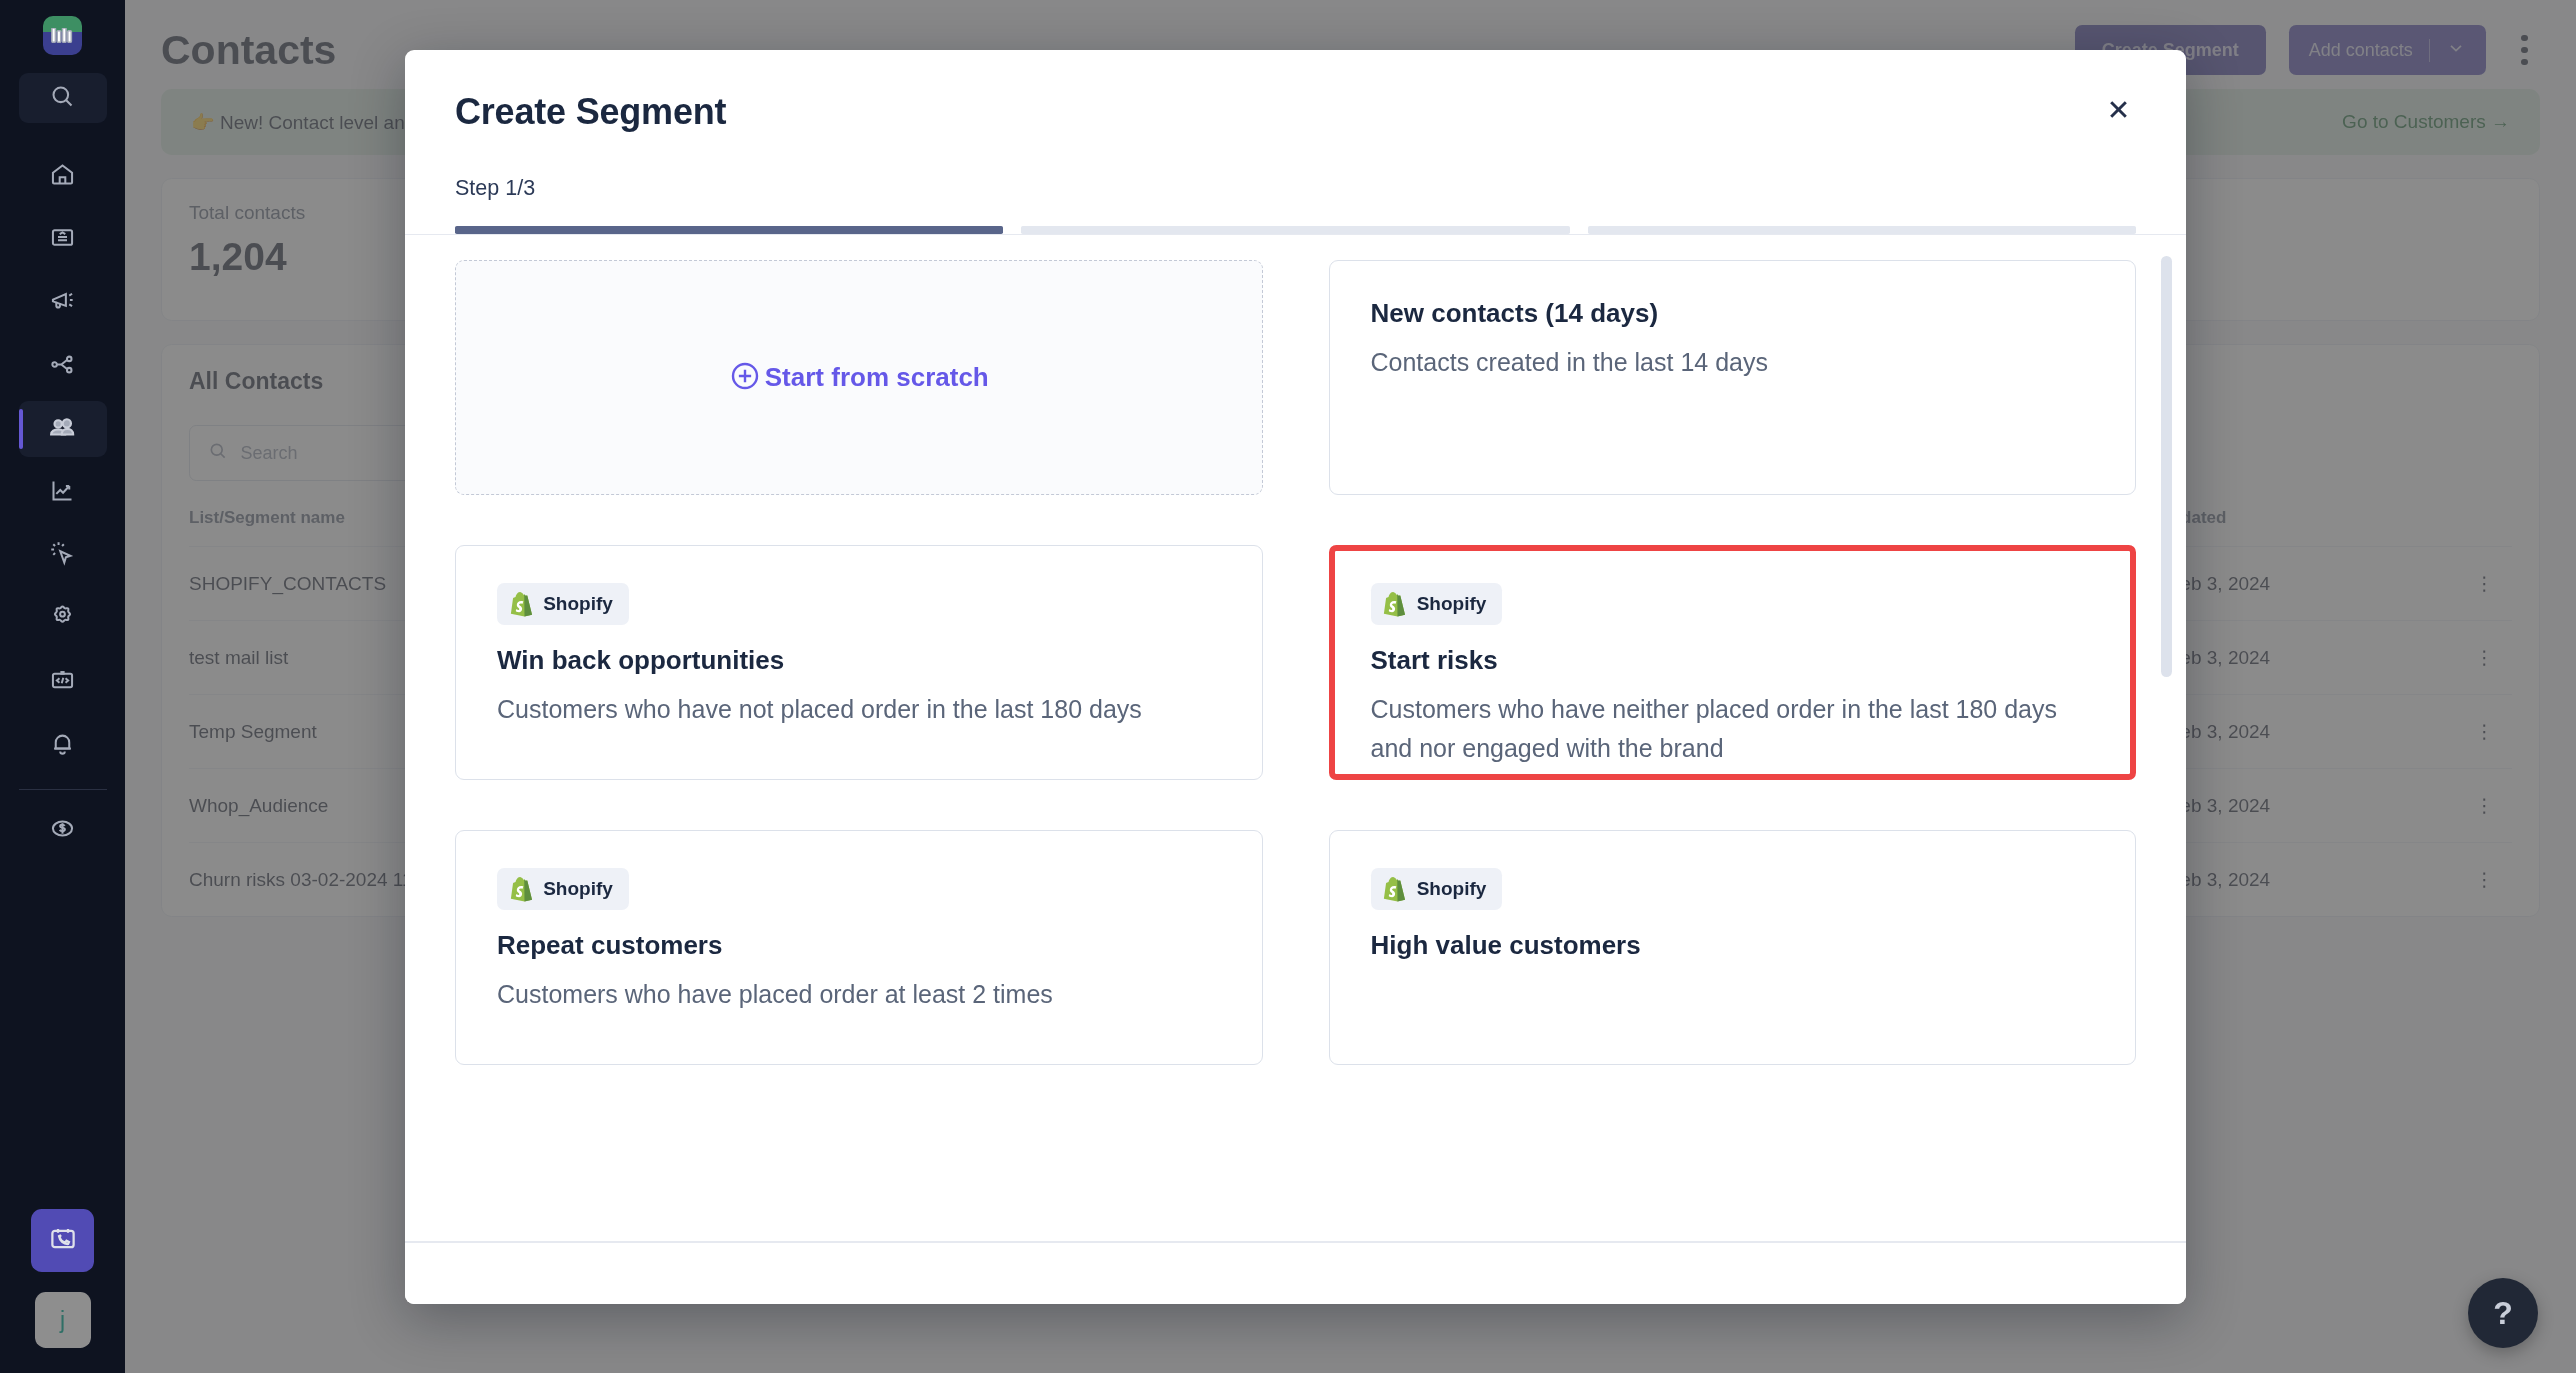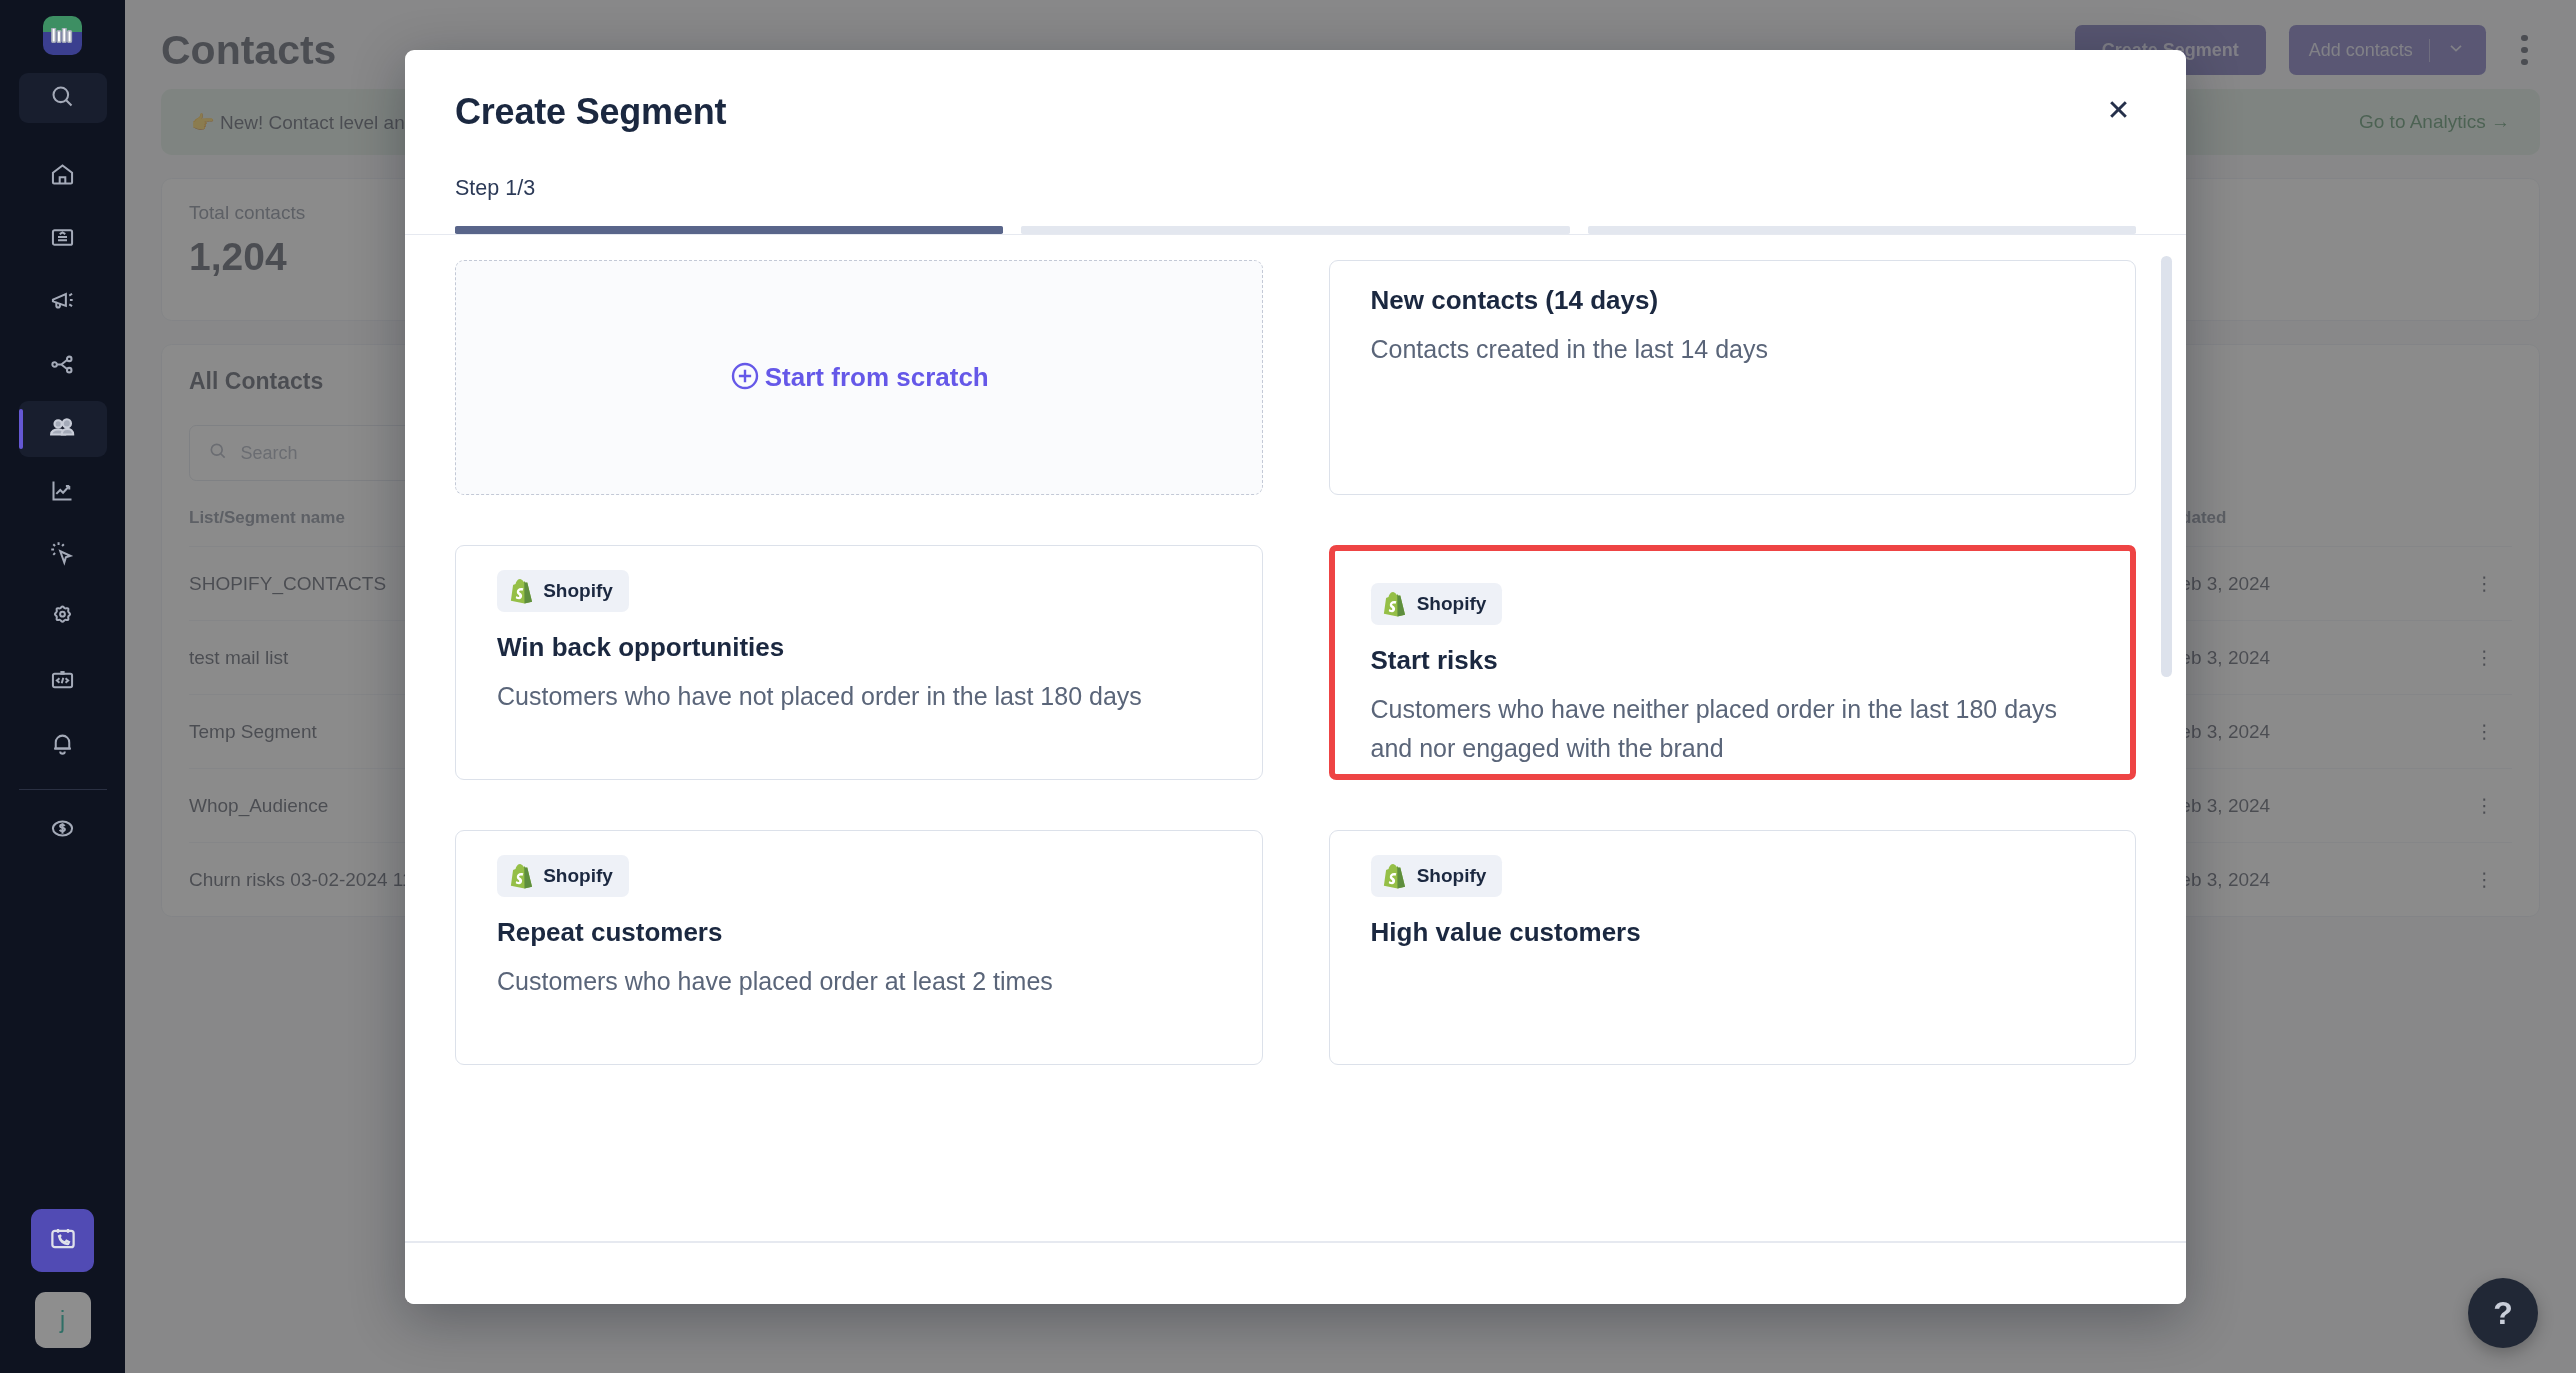--- a/index.html
+++ b/index.html
@@ -196,21 +196,21 @@
     background: #fff;
     display: flex; flex-direction: column; justify-content: center;
   }
   .tpl-card.scratch {
     border: 1.8px dashed #c3c9d6; background: #fafbfd;
     align-items: center; justify-content: center; flex-direction: row; gap: 4px;
   }
   .scratch-label { font-size: 26px; font-weight: 700; color: #6558e8; }
   .scratch-icon svg { stroke: #6558e8; stroke-width: 1.8; fill: none; }
 
-  .tpl-card.plain { justify-content: flex-start; padding-top: 24px; }
+  .tpl-card.plain { justify-content: flex-start; padding-top: 37px; }
   .tpl-card.highlight {
     border: 6.3px solid #ee4444; border-radius: 7.2px;
     padding: 32px 36px;
   }
   .badge {
     display: inline-flex; align-items: center; gap: 10.7px;
     background: #eef1f7; border-radius: 7.2px;
     padding: 8px 16px 8px 12.5px;
     font-size: 19px; font-weight: 600; color: #1b2840;
     align-self: flex-start; margin-bottom: 20px;
@@ -384,21 +384,21 @@
         <div class="kebab">
             <i></i>
             <i></i>
             <i></i>
           </div>
       </div>
     </div>
 
     <div class="banner">
       <div class="banner-left">👉 New! Contact level analytics is now available</div>
-      <div class="banner-right">Go to Analytics  →</div>
+      <div class="banner-right">Go to Customers  →</div>
     </div>
 
     <div class="stat-row">
       <div class="stat-card">
         <div class="stat-label">Total contacts</div>
         <div class="stat-value">1,204</div>
       </div>
       <div class="stat-card">
         <div class="stat-label">Subscribed</div>
         <div class="stat-value">1,129</div>

